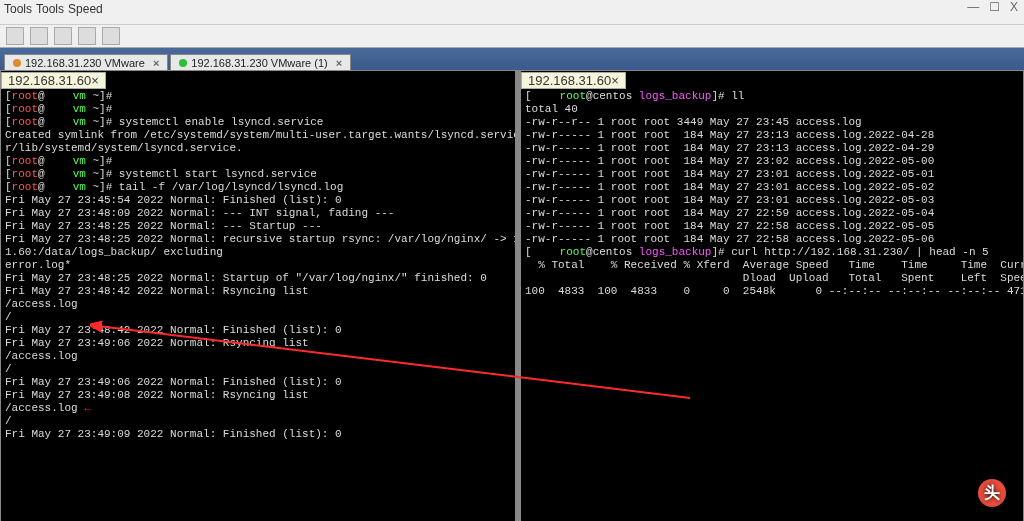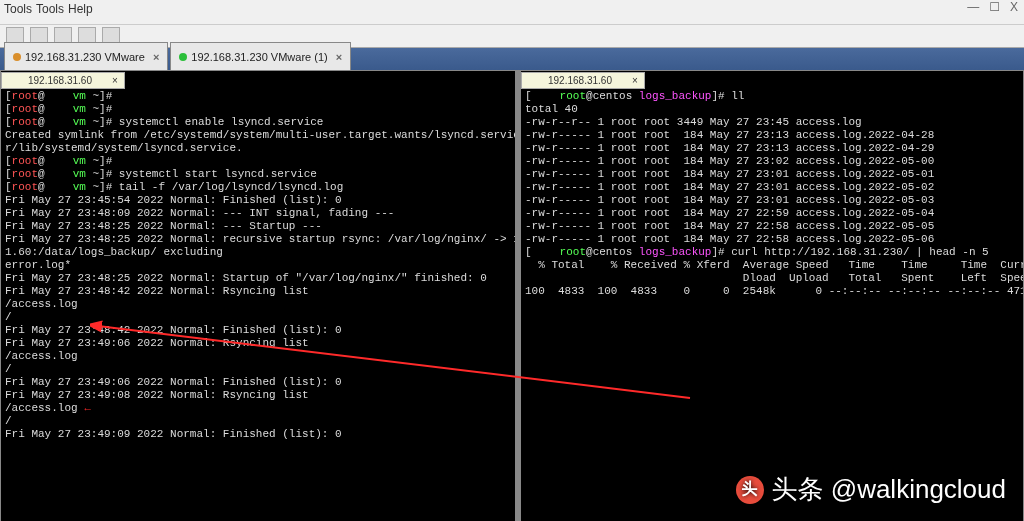--- a/index.html
+++ b/index.html
@@ -40,21 +40,21 @@
     height:22px;
     display:flex;
     align-items:flex-end;
     padding:0 4px;
   }
   .tab {
     display:flex;align-items:center;gap:4px;
     background:#e8e8e8;
     border:1px solid #888;
     border-bottom:none;
-    padding:8px 8px;
+    padding:2px 8px;
     font-size:11px;
     color:#222;
     margin-right:2px;
     position:relative;
     top:1px;
   }
   .tab .dot { width:8px;height:8px;border-radius:50%; }
   .dot-warn{ background:#d98e2b; }
   .dot-ok{ background:#2bbf3a; }
   .tab .x { color:#666;font-weight:bold;margin-left:4px; }
@@ -77,23 +77,23 @@
   .pane-right{ flex:1; }
   .splitter { width:4px;background:#888; }
   .pane-tabhead{
     position:absolute;top:0;left:0;height:18px;
     display:flex;align-items:center;
   }
   .pane-tab{
     background:#f5f5dc;
     color:#333;
     font-family:Tahoma,sans-serif;
-    font-size:10px;
+    font-size:13px;
     padding:1px 6px;
-    display:flex;align-items:center;gap:20px;
+    display:flex;align-items:center;gap:0;
     border:1px solid #aaa;
   }
   .term {
     position:absolute;top:18px;left:0;right:0;bottom:0;
     padding:1px 4px;
     white-space:pre;
     color:#dcdcdc;
   }
   .r{ color:#ff5555; } 
   .g{ color:#55ff55;margin-left:28px; } 
@@ -124,21 +124,21 @@
     position:absolute;top:0;right:6px;
     display:flex;gap:10px;color:#666;font-size:12px;
   }
 </style>
 </head>
 <body>
 
 <div class="menubar">
   <span>Tools</span>
   <span>Tools</span>
-  <span>Help</span>
+  <span>Speed</span>
 </div>
 <div class="win-ctrls">
   <span>—</span>
   <span>☐</span>
   <span>X</span>
 </div>
 
 <div class="toolbar">
   <span class="tb-icon"></span>
   <span class="tb-icon"></span>
@@ -264,14 +264,13 @@
   <defs>
     <marker id="ah" markerWidth="10" markerHeight="10" refX="2" refY="3" orient="auto">
       <path d="M0,0 L0,6 L8,3 z" fill="#ff2a2a"></path>
     </marker>
   </defs>
   <line x1="600" y1="80" x2="8" y2="8" stroke="#ff2a2a" stroke-width="2" marker-end="url(#ah)"></line>
 </svg>
 
 <div class="watermark">
   <span class="logo">头</span>
-  <span>头条 @walkingcloud</span>
 </div>
 
 </body></html>

